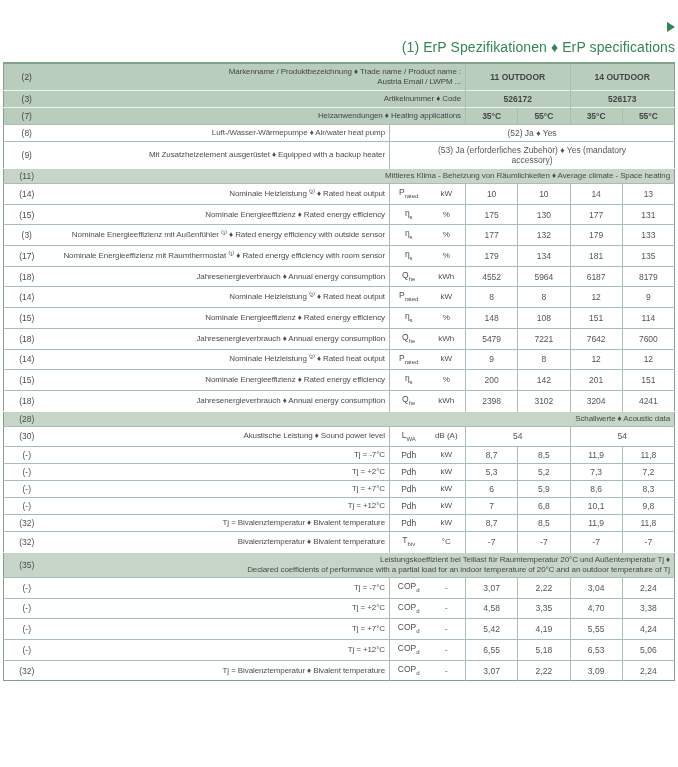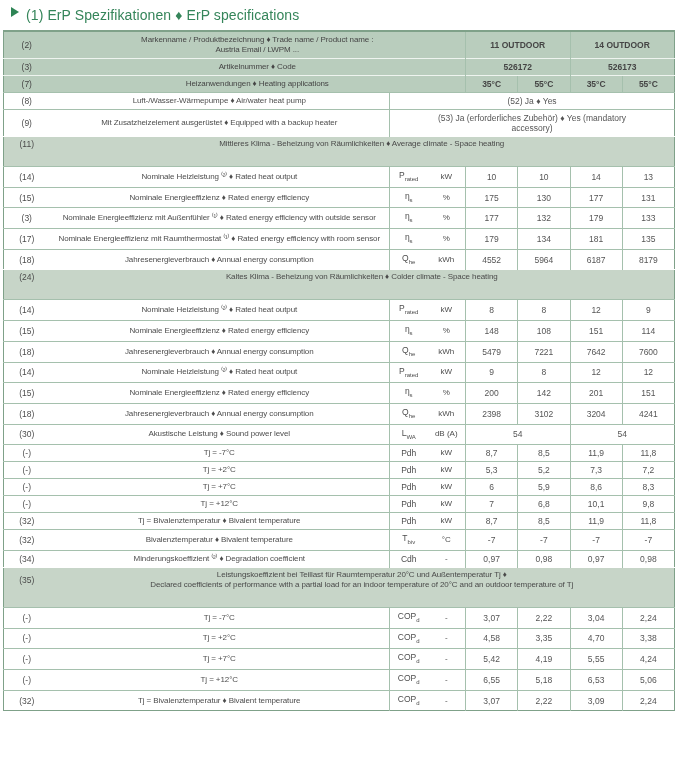--- a/index.html
+++ b/index.html
@@ -1,33 +1,33 @@
 <!DOCTYPE html>
 <html><head>
 <meta charset="utf-8">
 <style>
   html,body{margin:0;padding:0;background:#ffffff;}
   body{width:678px;height:767px;overflow:hidden;font-family:"Liberation Sans",sans-serif;}
   .page{padding:2px 3px 0 3px;}
-  .title-row{display:flex;align-items:flex-start;gap:7px;margin:5px 0 7px 8px;}
+  .title-row{display:flex;align-items:flex-end;gap:7px;margin:20px 0 7px 8px;flex-direction:column;}
   .arrow{width:0;height:0;border-left:8px solid #2e8455;border-top:5px solid transparent;border-bottom:5px solid transparent;display:inline-block;}
   .title{color:#35855a;font-size:14px;letter-spacing:0.1px;}
   table{border-collapse:collapse;table-layout:fixed;width:672px;border:1px solid #7fa189;border-top:2px solid #7fa189;}
   col.c-num{width:46px;} col.c-desc{width:340px;} col.c-sym{width:38px;} col.c-unit{width:38px;}
   td{border-top:1px solid #a5c0ad;padding:3px 4px;font-size:8.5px;line-height:10px;color:#4d4d4d;vertical-align:middle;overflow:hidden;}
   td.num{text-align:center;padding-left:1px;padding-right:1px;}
-  td.desc{text-align:center;font-size:8px;letter-spacing:-0.1px;}
+  td.desc{text-align:right;font-size:8px;letter-spacing:-0.1px;}
   td.desc div{white-space:nowrap;overflow:hidden;}
   td.sym{text-align:center;border-left:1px solid #a5c0ad;padding-left:1px;padding-right:1px;}
   td.sym sub{font-size:6px;}
   td.unit{text-align:center;padding-left:1px;padding-right:1px;font-size:8px;}
   td.val{text-align:center;border-left:1px solid #a5c0ad;color:#555;}
   tr.green td{background:#b9cdbd;border-top-color:#eef4ef;color:#454545;}
   tr.green td.val{font-weight:bold;margin-top:36px;}
-  tr.section td{background:#c7d5c8;border-top-color:#ffffff;padding-top:2px;padding-bottom:17px;color:#4a4a4a;}
+  tr.section td{background:#c7d5c8;border-top-color:#ffffff;padding-top:2px;padding-bottom:2px;color:#4a4a4a;}
 </style>
 </head>
 <body>
 
 <div class="page">
   <div class="title-row">
     <span class="arrow"></span>
     <span class="title">(1) ErP Spezifikationen ♦ ErP specifications</span>
   </div>
   <table>
@@ -125,24 +125,20 @@
         <tr>
           <td class="num">(18)</td>
           <td class="desc">Jahresenergieverbrauch ♦ Annual energy consumption</td>
           <td class="sym">Q<sub>he</sub></td>
           <td class="unit">kWh</td>
           <td colspan="1" class="val">4552</td>
           <td colspan="1" class="val">5964</td>
           <td colspan="1" class="val">6187</td>
           <td colspan="1" class="val">8179</td>
         </tr>
-        <tr class="section">
-          <td class="num">(24)</td>
-          <td colspan="7" class="desc">Kaltes Klima - Beheizung von Räumlichkeiten ♦ Colder climate - Space heating</td>
-        </tr>
         <tr>
           <td class="num">(14)</td>
           <td class="desc">Nominale Heizleistung ⁽²⁾ ♦ Rated heat output</td>
           <td class="sym">P<sub>rated</sub></td>
           <td class="unit">kW</td>
           <td colspan="1" class="val">8</td>
           <td colspan="1" class="val">8</td>
           <td colspan="1" class="val">12</td>
           <td colspan="1" class="val">9</td>
         </tr>
@@ -189,20 +185,24 @@
         <tr>
           <td class="num">(18)</td>
           <td class="desc">Jahresenergieverbrauch ♦ Annual energy consumption</td>
           <td class="sym">Q<sub>he</sub></td>
           <td class="unit">kWh</td>
           <td colspan="1" class="val">2398</td>
           <td colspan="1" class="val">3102</td>
           <td colspan="1" class="val">3204</td>
           <td colspan="1" class="val">4241</td>
         </tr>
+        <tr class="section">
+          <td class="num">(28)</td>
+          <td colspan="7" class="desc">Schallwerte ♦ Acoustic data</td>
+        </tr>
         <tr>
           <td class="num">(30)</td>
           <td class="desc">Akustische Leistung ♦ Sound power level</td>
           <td class="sym">L<sub>WA</sub></td>
           <td class="unit">dB (A)</td>
           <td colspan="2" class="val">54</td>
           <td colspan="2" class="val">54</td>
         </tr>
         <tr>
           <td class="num">(-)</td>
@@ -257,30 +257,20 @@
         <tr>
           <td class="num">(32)</td>
           <td class="desc">Bivalenztemperatur ♦ Bivalent temperature</td>
           <td class="sym">T<sub>biv</sub></td>
           <td class="unit">°C</td>
           <td colspan="1" class="val">-7</td>
           <td colspan="1" class="val">-7</td>
           <td colspan="1" class="val">-7</td>
           <td colspan="1" class="val">-7</td>
         </tr>
-        <tr>
-          <td class="num">(34)</td>
-          <td class="desc">Minderungskoeffizient ⁽²⁾ ♦ Degradation coefficient</td>
-          <td class="sym">Cdh</td>
-          <td class="unit">-</td>
-          <td colspan="1" class="val">0,97</td>
-          <td colspan="1" class="val">0,98</td>
-          <td colspan="1" class="val">0,97</td>
-          <td colspan="1" class="val">0,98</td>
-        </tr>
         <tr class="section">
           <td class="num">(35)</td>
           <td colspan="7" class="desc">
             <div>Leistungskoeffizient bei Teillast für Raumtemperatur 20°C und Außentemperatur Tj ♦</div>
             <div>Declared coefficients of performance with a partial load for an indoor temperature of 20°C and an outdoor temperature of Tj</div>
           </td>
         </tr>
         <tr>
           <td class="num">(-)</td>
           <td class="desc">Tj = -7°C</td>

